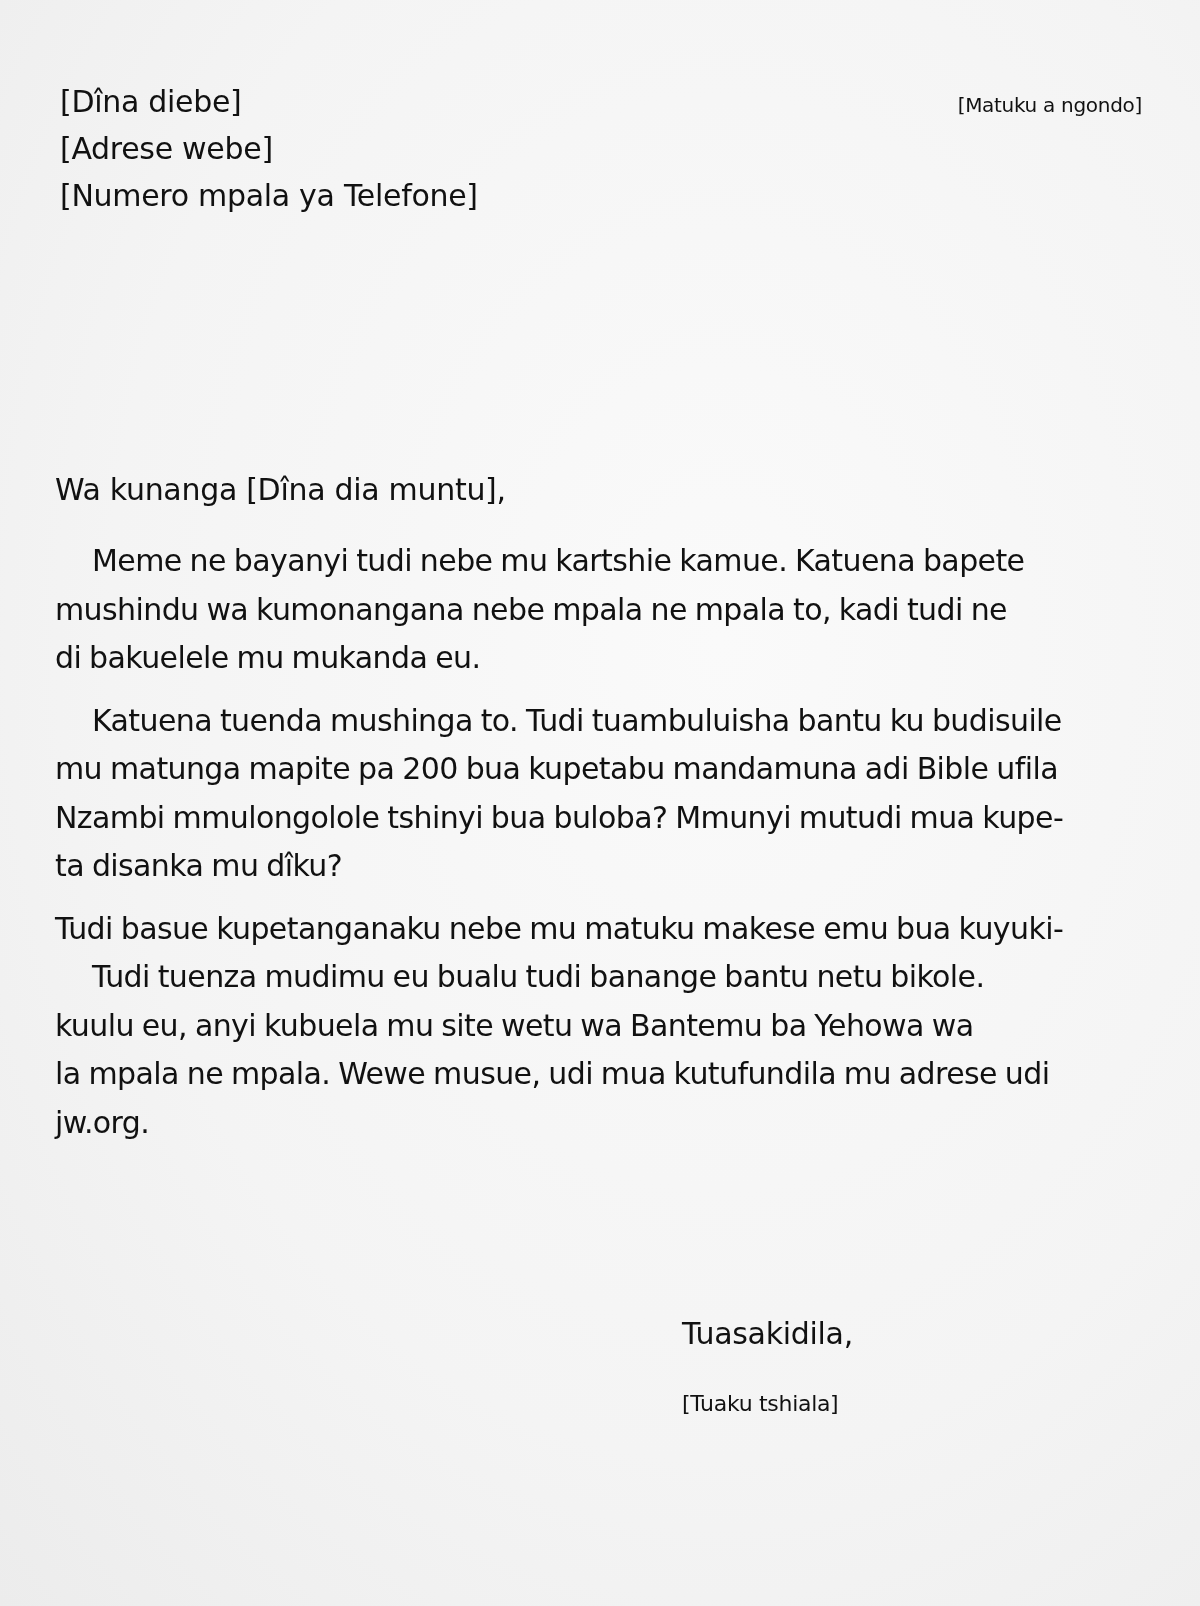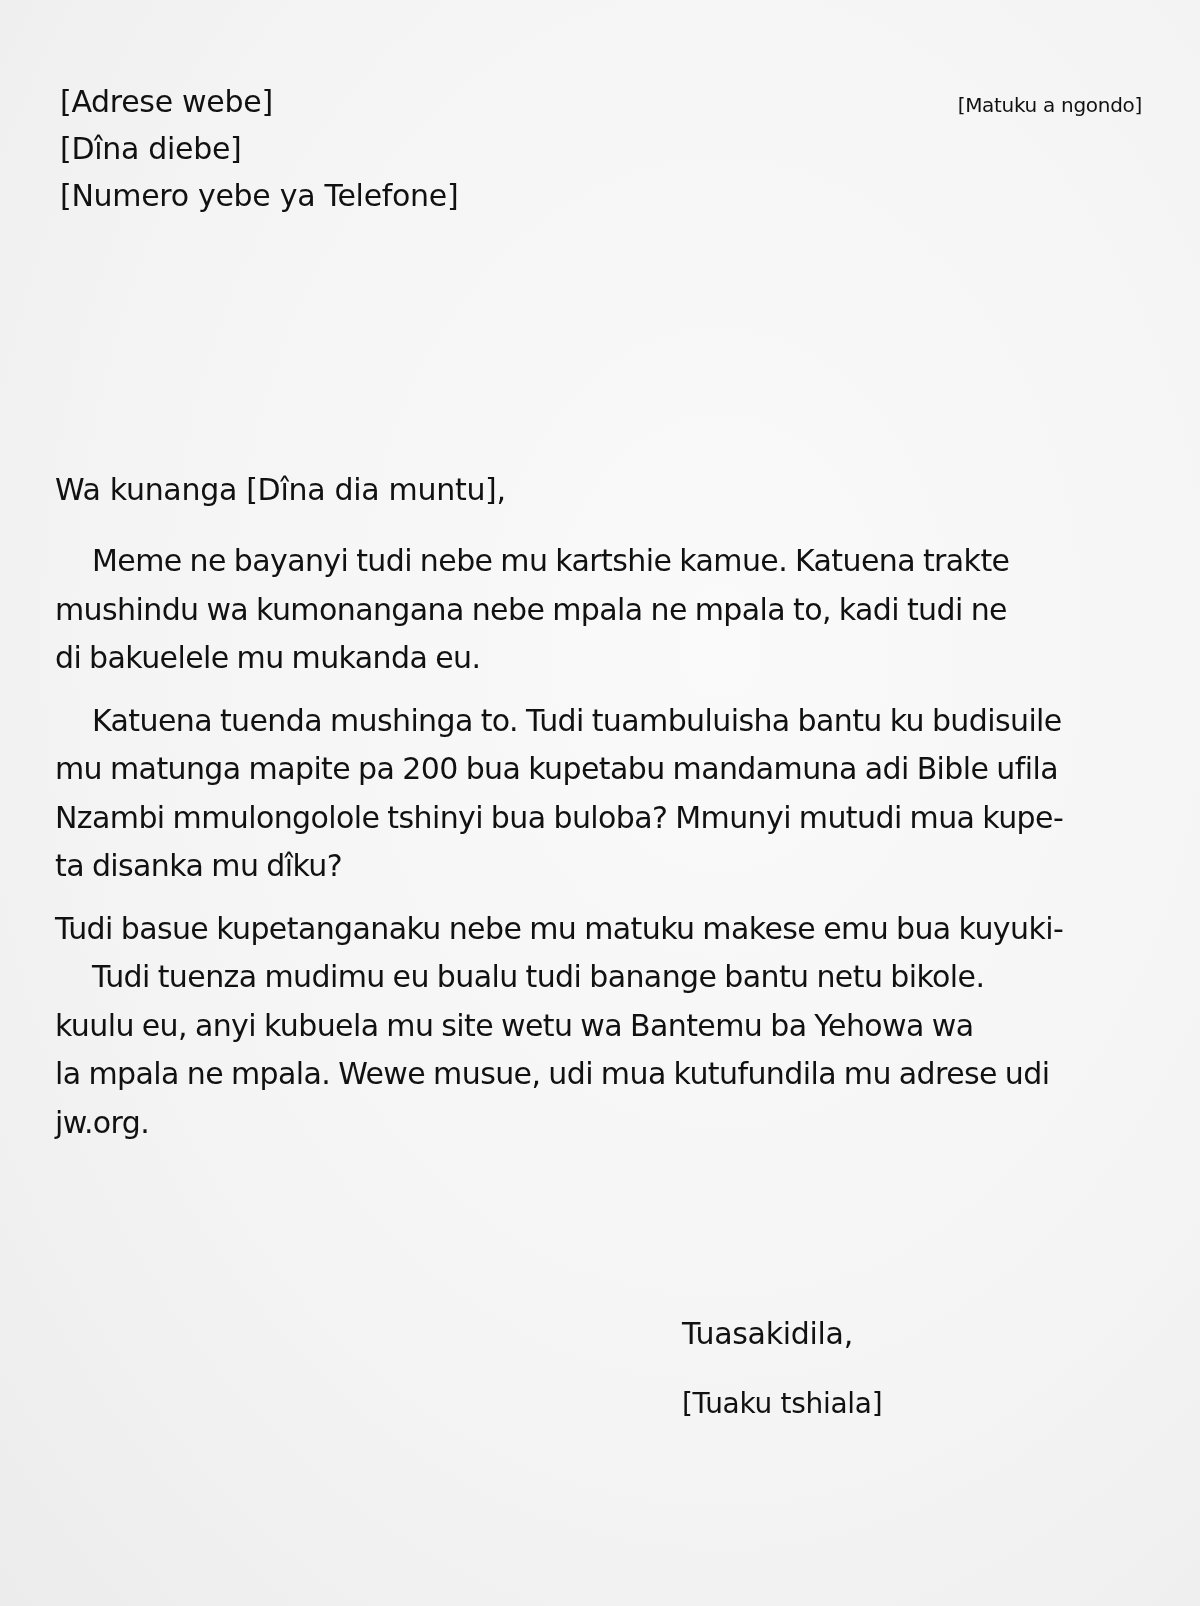--- a/index.html
+++ b/index.html
@@ -73,44 +73,44 @@
       top: 1310px;
       font-size: 30px;
       line-height: 47px;
       letter-spacing: -0.3px;
       white-space: nowrap;
     }
     .signature {
       position: absolute;
       left: 682px;
       top: 1380px;
-      font-size: 28px;
+      font-size: 22px;
       line-height: 47px;
       letter-spacing: -0.3px;
       white-space: nowrap;
     }
   </style>
 </head>
 <body>
 
 <div class="page">
 
   <div class="sender">
+    <div>[Dîna diebe]</div>
     <div>[Adrese webe]</div>
-    <div>[Dîna diebe]</div>
-    <div>[Numero yebe ya Telefone]</div>
+    <div>[Numero mpala ya Telefone]</div>
   </div>
 
   <div class="date">[Matuku a ngondo]</div>
 
   <div class="salutation">Wa kunanga [Dîna dia muntu],</div>
 
   <div class="body">
     <div class="para">
-      <span class="line indent">Meme ne bayanyi tudi nebe mu kartshie kamue. Katuena trakte</span>
+      <span class="line indent">Meme ne bayanyi tudi nebe mu kartshie kamue. Katuena bapete</span>
       <span class="line">mushindu wa kumonangana nebe mpala ne mpala to, kadi tudi ne</span>
       <span class="line">di bakuelele mu mukanda eu.</span>
     </div>
     <div class="para">
       <span class="line indent">Katuena tuenda mushinga to. Tudi tuambuluisha bantu ku budisuile</span>
       <span class="line">mu matunga mapite pa 200 bua kupetabu mandamuna adi Bible ufila</span>
       <span class="line">Nzambi mmulongolole tshinyi bua buloba? Mmunyi mutudi mua kupe-</span>
       <span class="line">ta disanka mu dîku?</span>
     </div>
     <div class="para">

